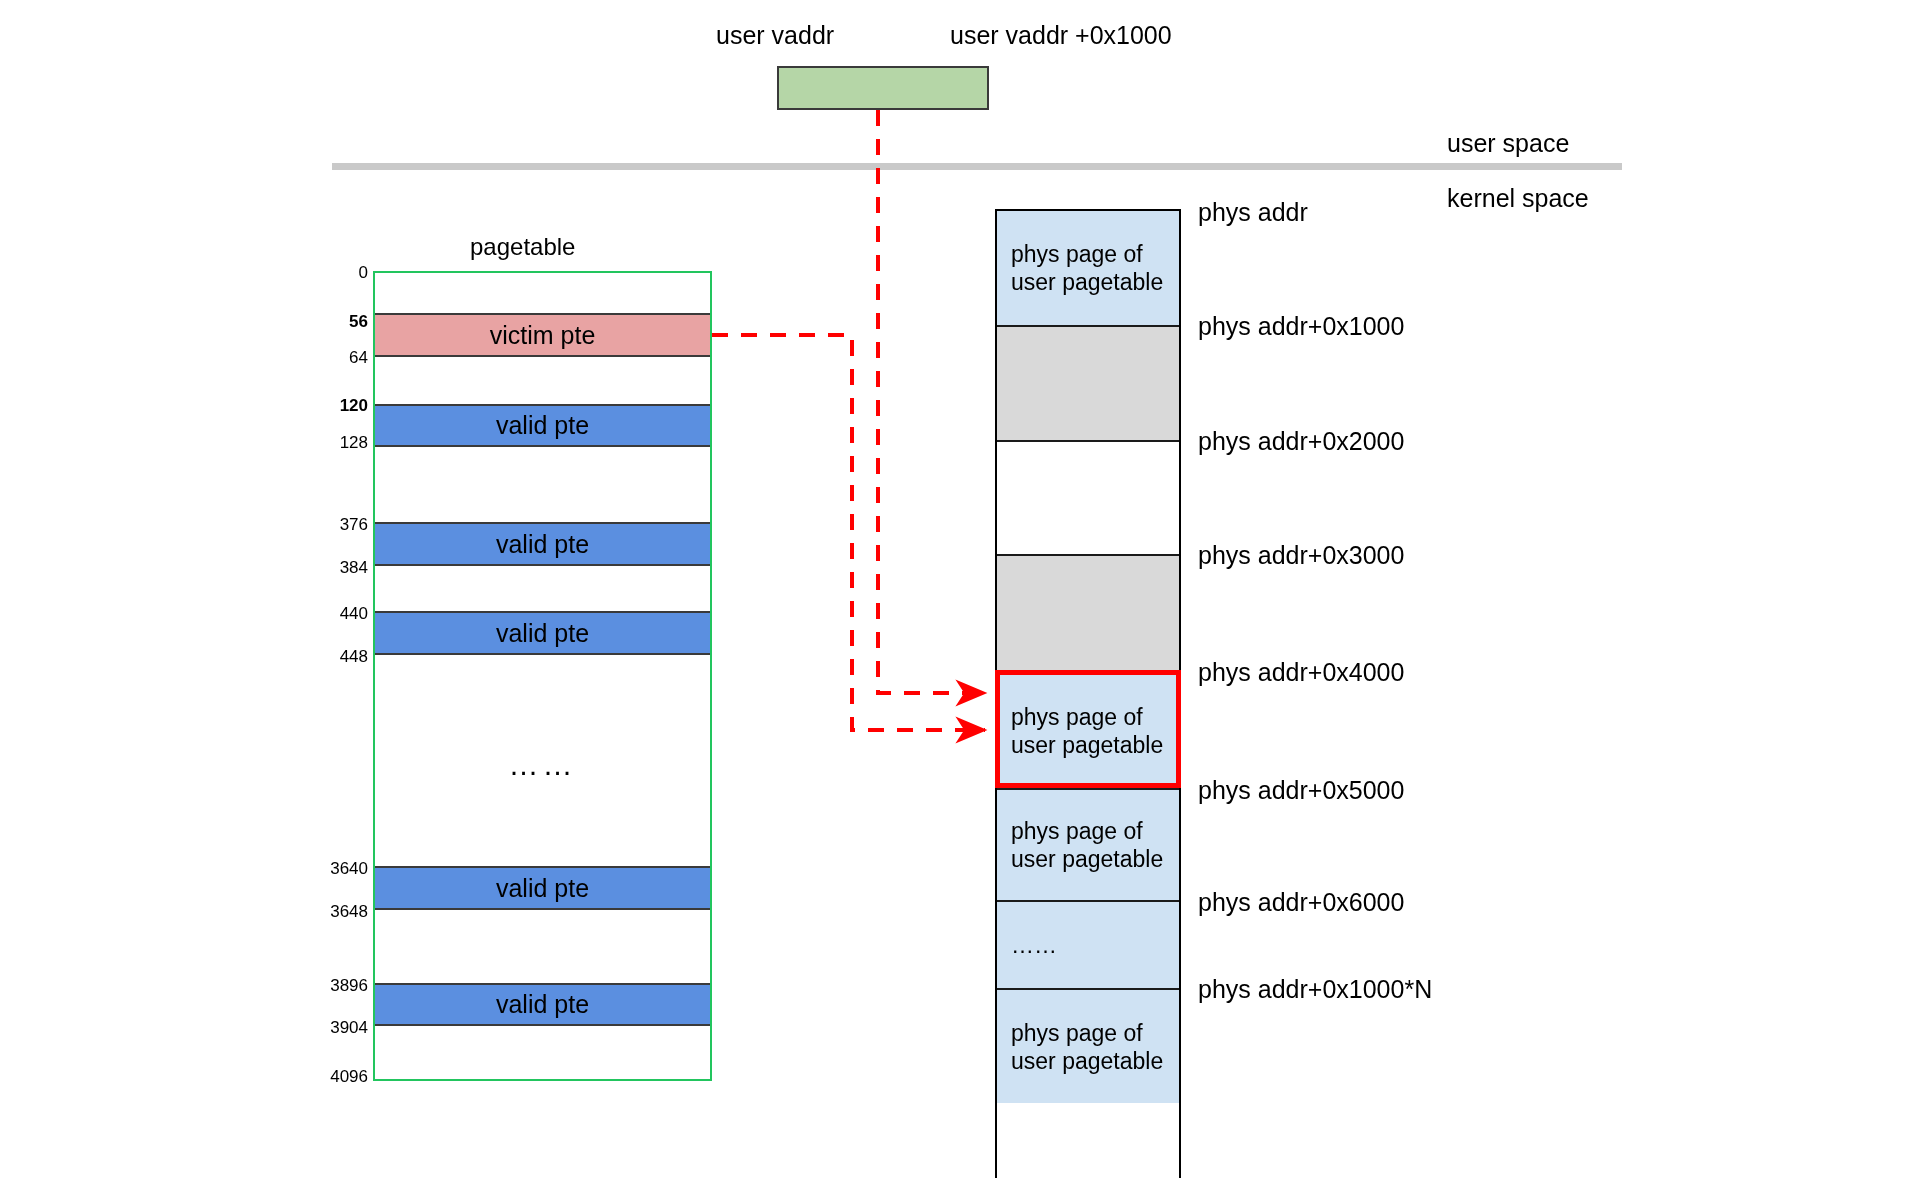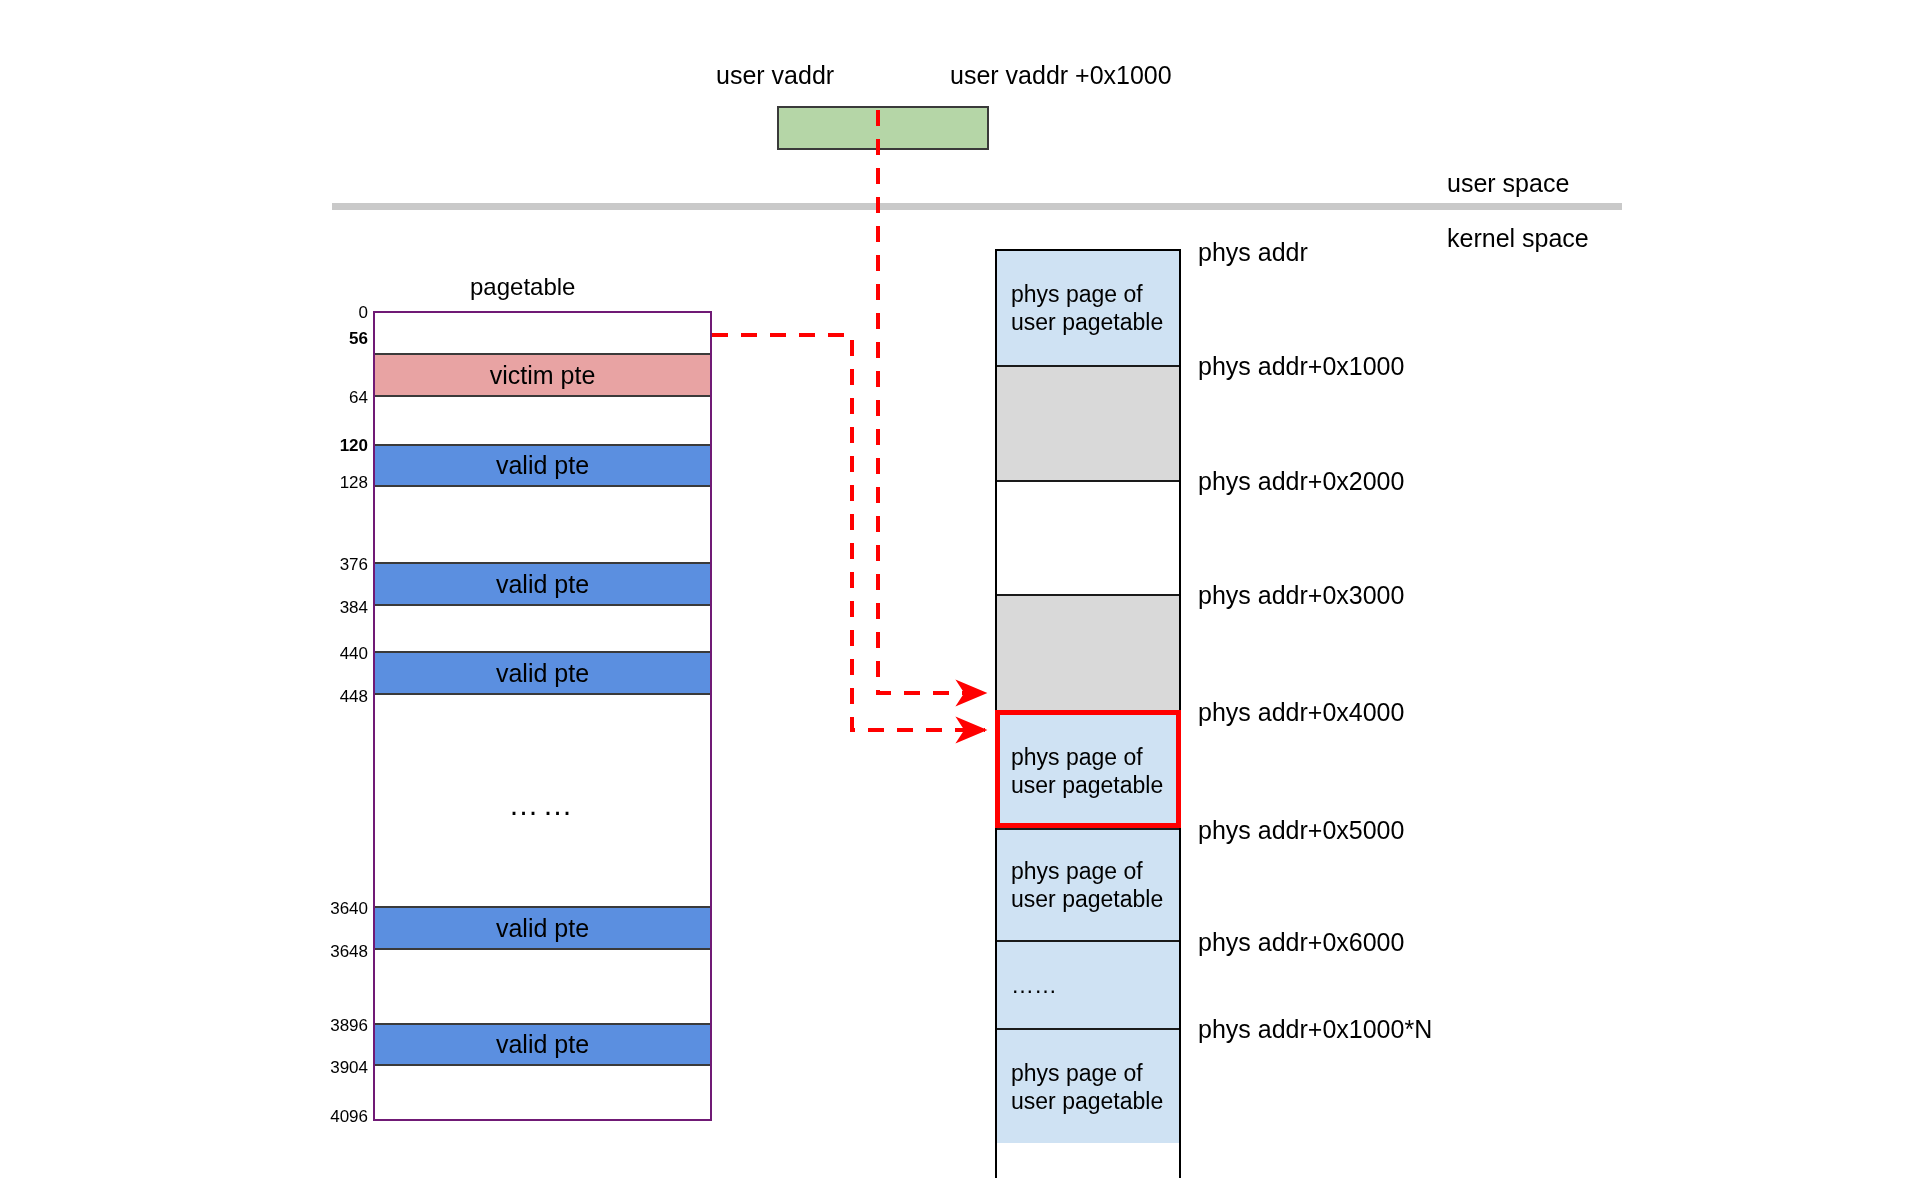--- a/index.html
+++ b/index.html
@@ -2,40 +2,40 @@
 <html><head>
 <meta charset="utf-8">
 <style>
   html,body{margin:0;padding:0;}
   body{
     width:1928px;height:1178px;background:#ffffff;
     font-family:"Liberation Sans",sans-serif;
     color:#000000;overflow:hidden;position:relative;
   }
   .stage{position:absolute;left:0;top:0;width:1928px;height:1178px;}
-  .abs{position:absolute;margin-top:40px;}
+  .abs{position:absolute;}
 
   
   .lbl{font-size:25px;line-height:30px;white-space:nowrap;color:#000;}
   .lbl-title{font-size:24px;line-height:30px;white-space:nowrap;}
   .idx{font-size:17px;line-height:18px;white-space:nowrap;text-align:right;}
   .idx.bold{font-weight:bold;}
   .space-lbl{font-size:25px;line-height:30px;white-space:nowrap;}
 
   
   .green-box{
     background:#b5d6a7;border:2px solid #3a3a3a;box-sizing:border-box;
   }
 
   
   .divider{background:#c9c9c9;height:7px;}
 
   
   .pt-frame{
-    border:2px solid #701a75;box-sizing:border-box;background:#fff;
+    border:2px solid #22c55e;box-sizing:border-box;background:#fff;
   }
   .pt-row{
     position:absolute;left:0;right:0;box-sizing:border-box;
     display:flex;align-items:center;justify-content:center;
     font-size:25px;color:#000;
   }
   .pt-row.victim{background:#e8a3a3;border-top:2px solid #3a3a3a;border-bottom:2px solid #3a3a3a;}
   .pt-row.valid{background:#5b8fe0;border-top:2px solid #3a3a3a;border-bottom:2px solid #3a3a3a;}
   .pt-dots{
     position:absolute;left:0;right:0;text-align:center;
@@ -75,21 +75,21 @@
 
   <div class="abs space-lbl" style="left:1447px;top:128px;">user space</div>
 
   <div class="abs divider" style="left:332px;top:163px;width:1290px;"></div>
 
   <div class="abs space-lbl" style="left:1447px;top:183px;">kernel space</div>
 
   <div class="abs lbl-title" style="left:470px;top:232px;">pagetable</div>
 
   <div class="abs idx" style="left:312px;top:264px;width:56px;">0</div>
-  <div class="abs idx bold" style="left:312px;top:290px;width:56px;">56</div>
+  <div class="abs idx bold" style="left:312px;top:313px;width:56px;">56</div>
   <div class="abs idx" style="left:312px;top:349px;width:56px;">64</div>
   <div class="abs idx bold" style="left:312px;top:397px;width:56px;">120</div>
   <div class="abs idx" style="left:312px;top:434px;width:56px;">128</div>
   <div class="abs idx" style="left:312px;top:516px;width:56px;">376</div>
   <div class="abs idx" style="left:312px;top:559px;width:56px;">384</div>
   <div class="abs idx" style="left:312px;top:605px;width:56px;">440</div>
   <div class="abs idx" style="left:312px;top:648px;width:56px;">448</div>
   <div class="abs idx" style="left:302px;top:860px;width:66px;">3640</div>
   <div class="abs idx" style="left:302px;top:903px;width:66px;">3648</div>
   <div class="abs idx" style="left:302px;top:977px;width:66px;">3896</div>

